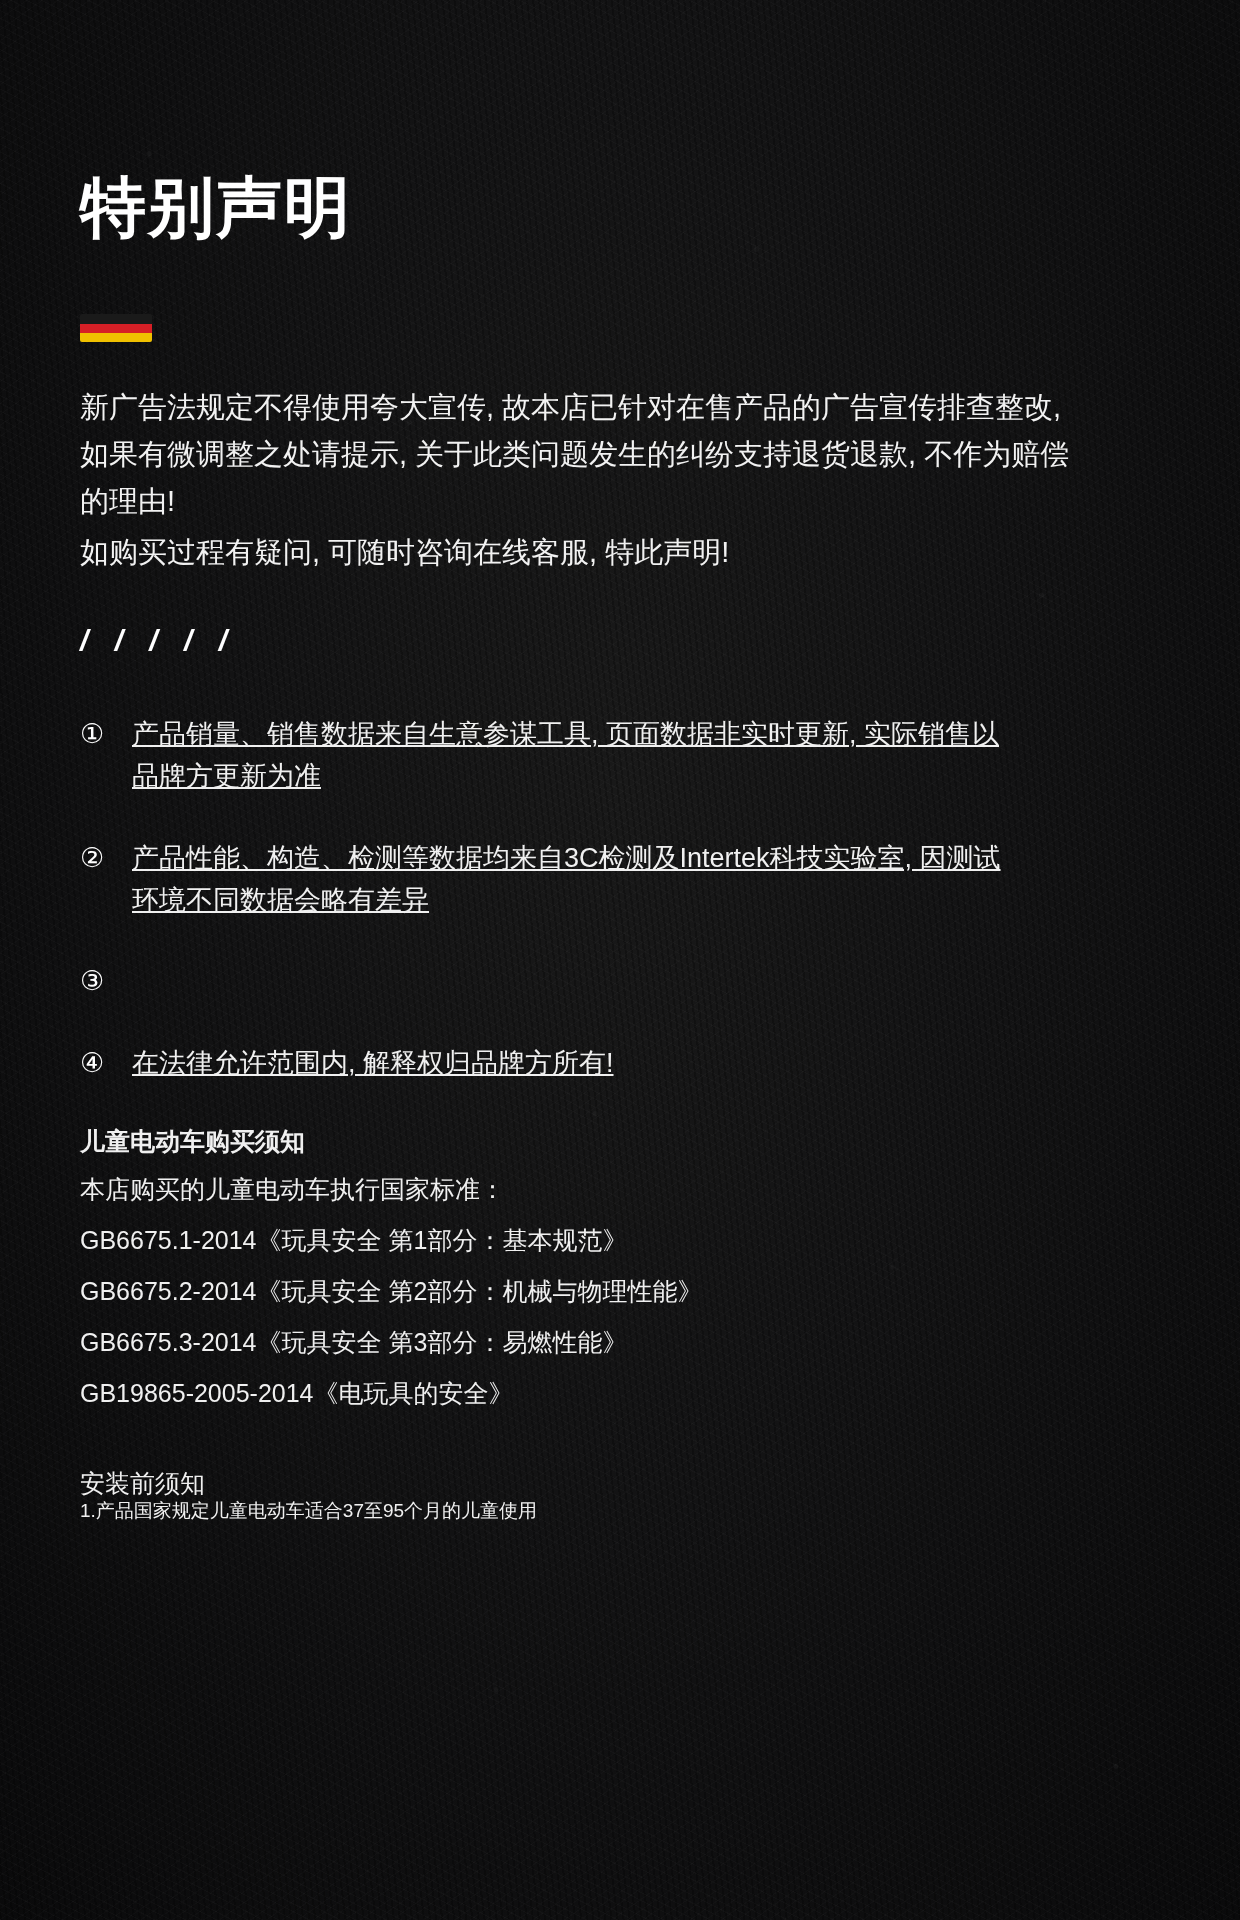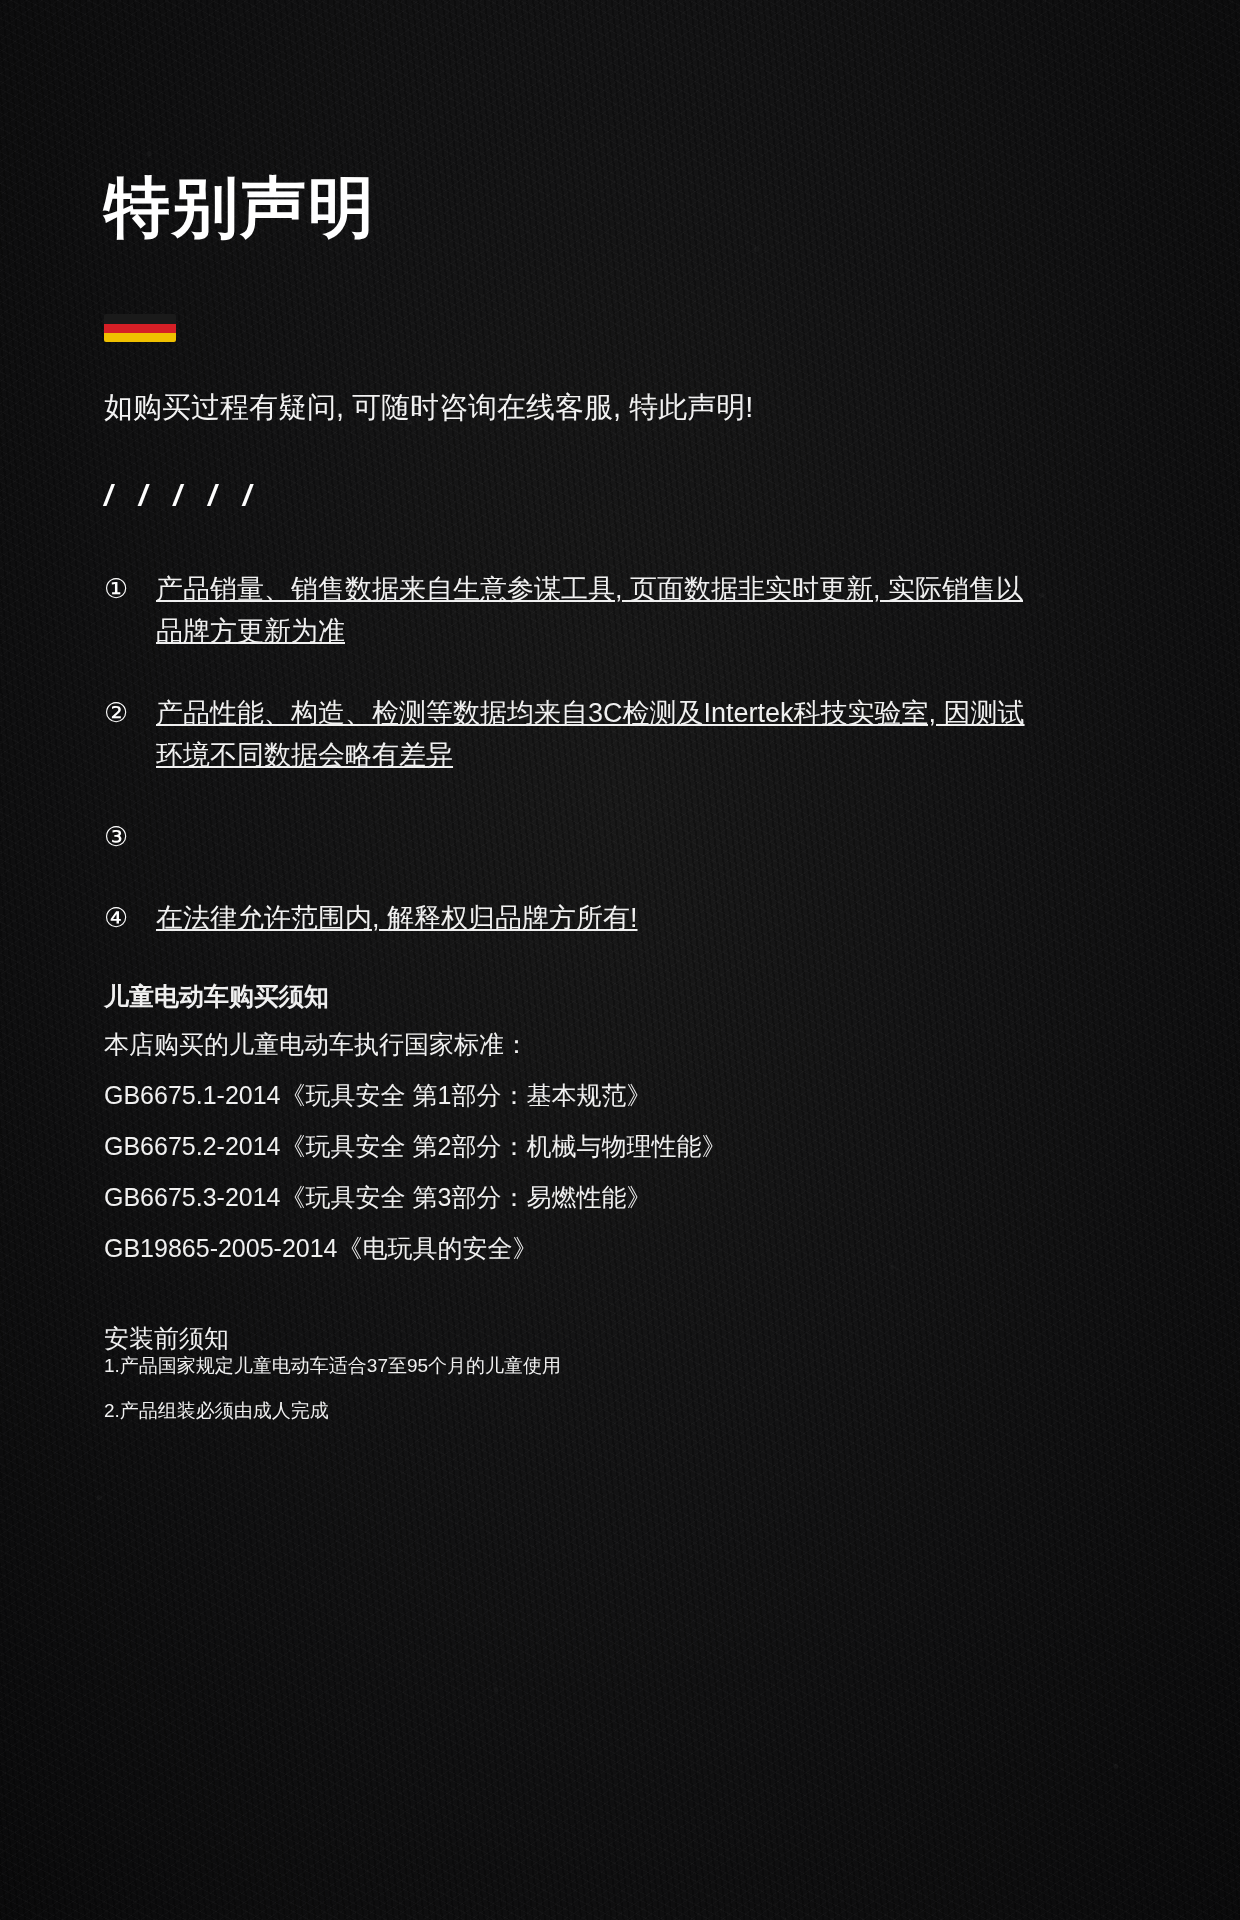--- a/index.html
+++ b/index.html
@@ -32,21 +32,21 @@
       radial-gradient(circle at 40% 88%, rgba(255,255,255,0.026) 0 2px, rgba(0,0,0,0) 3px),
       radial-gradient(circle at 90% 92%, rgba(255,255,255,0.03) 0 2px, rgba(0,0,0,0) 3px),
       repeating-linear-gradient(27deg, rgba(255,255,255,0.018) 0 1px, rgba(0,0,0,0) 1px 7px),
       repeating-linear-gradient(-35deg, rgba(255,255,255,0.014) 0 1px, rgba(0,0,0,0) 1px 9px),
       repeating-linear-gradient(83deg, rgba(0,0,0,0.25) 0 2px, rgba(0,0,0,0) 2px 6px),
       radial-gradient(ellipse at 50% 40%, #191919 0%, #131314 45%, #0a0a0b 100%);
     pointer-events: none;
   }
   .page {
     position: relative;
-    padding: 0 104px;
+    padding: 0 80px;
     box-sizing: border-box;
   }
   .title {
     font-size: 66px;
     font-weight: bold;
     letter-spacing: 2px;
     line-height: 1;
     padding-top: 130px;
     color: #ffffff;
   }
@@ -147,20 +147,21 @@
 
   <h1 class="title">特别声明</h1>
 
   <div class="flag">
     <div class="band black"></div>
     <div class="band red"></div>
     <div class="band gold"></div>
   </div>
 
   <div class="intro">
+    <p>新广告法规定不得使用夸大宣传, 故本店已针对在售产品的广告宣传排查整改, 如果有微调整之处请提示, 关于此类问题发生的纠纷支持退货退款, 不作为赔偿的理由!</p>
     <p>如购买过程有疑问, 可随时咨询在线客服, 特此声明!</p>
   </div>
 
   <div class="slashes">/ / / / /</div>
 
   <div class="numbered">
 
     <div class="num-item">
       <span class="marker">①</span>
       <span class="txt">产品销量、销售数据来自生意参谋工具, 页面数据非实时更新, 实际销售以品牌方更新为准</span>
@@ -189,16 +190,15 @@
     <div class="notice-line">GB6675.2-2014《玩具安全 第2部分：机械与物理性能》</div>
     <div class="notice-line">GB6675.3-2014《玩具安全 第3部分：易燃性能》</div>
     <div class="notice-line">GB19865-2005-2014《电玩具的安全》</div>
   </div>
 
   <div class="section-gap"></div>
 
   <div class="install">
     <div class="install-head">安装前须知</div>
     <div class="install-line">1.产品国家规定儿童电动车适合37至95个月的儿童使用</div>
-    <div class="install-line">2.产品组装必须由成人完成</div>
   </div>
 
 </div>
 
 </body></html>

